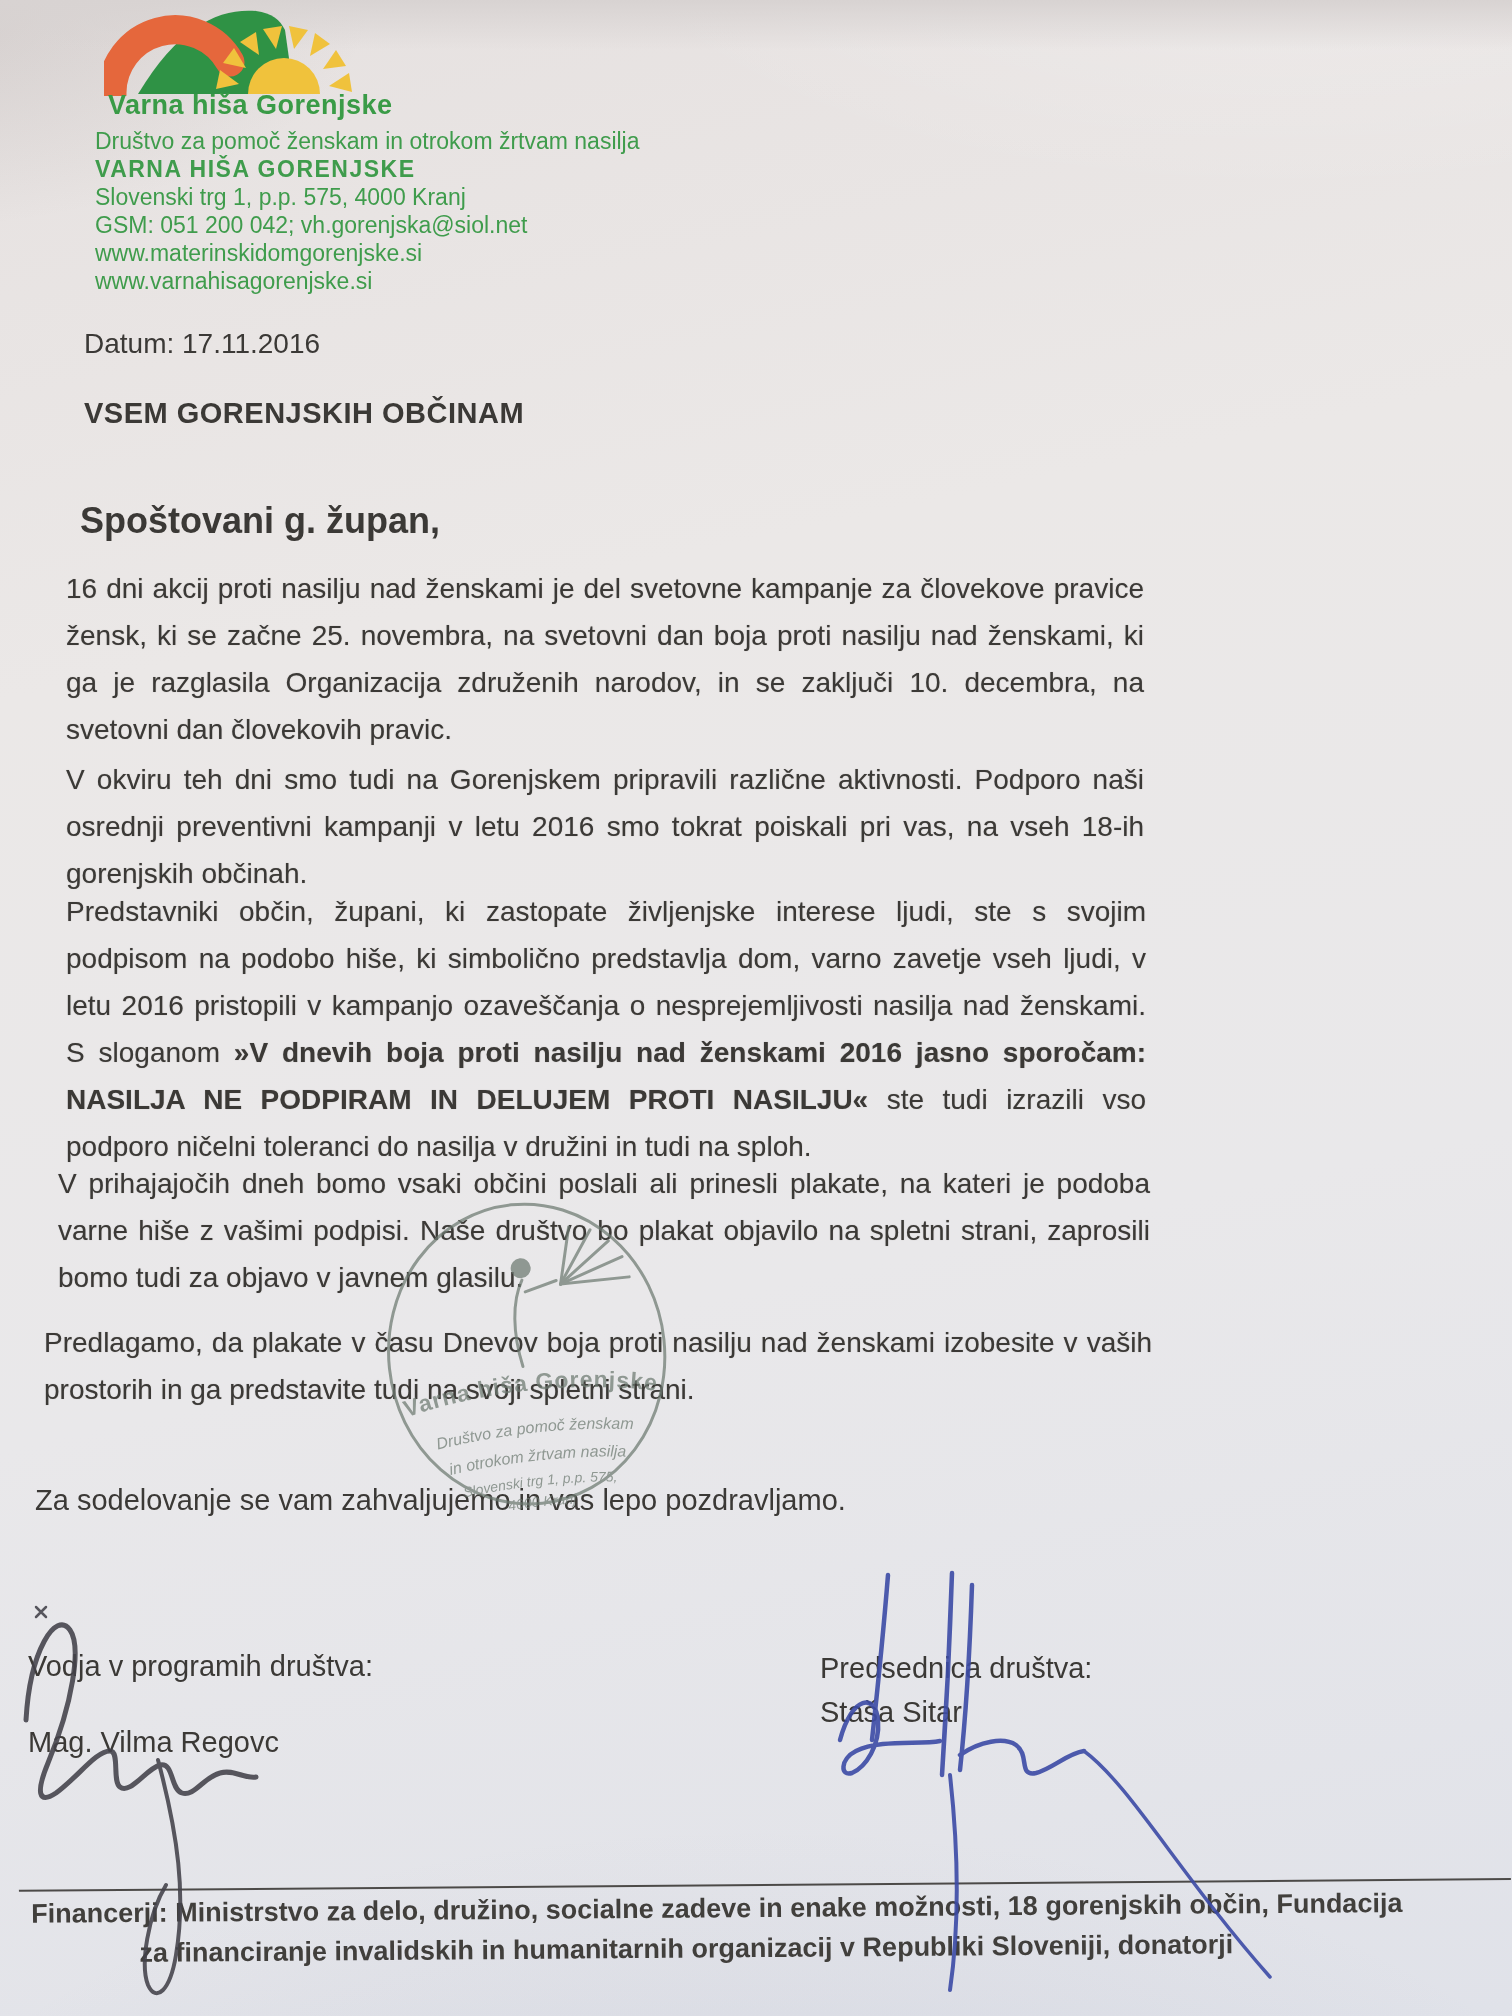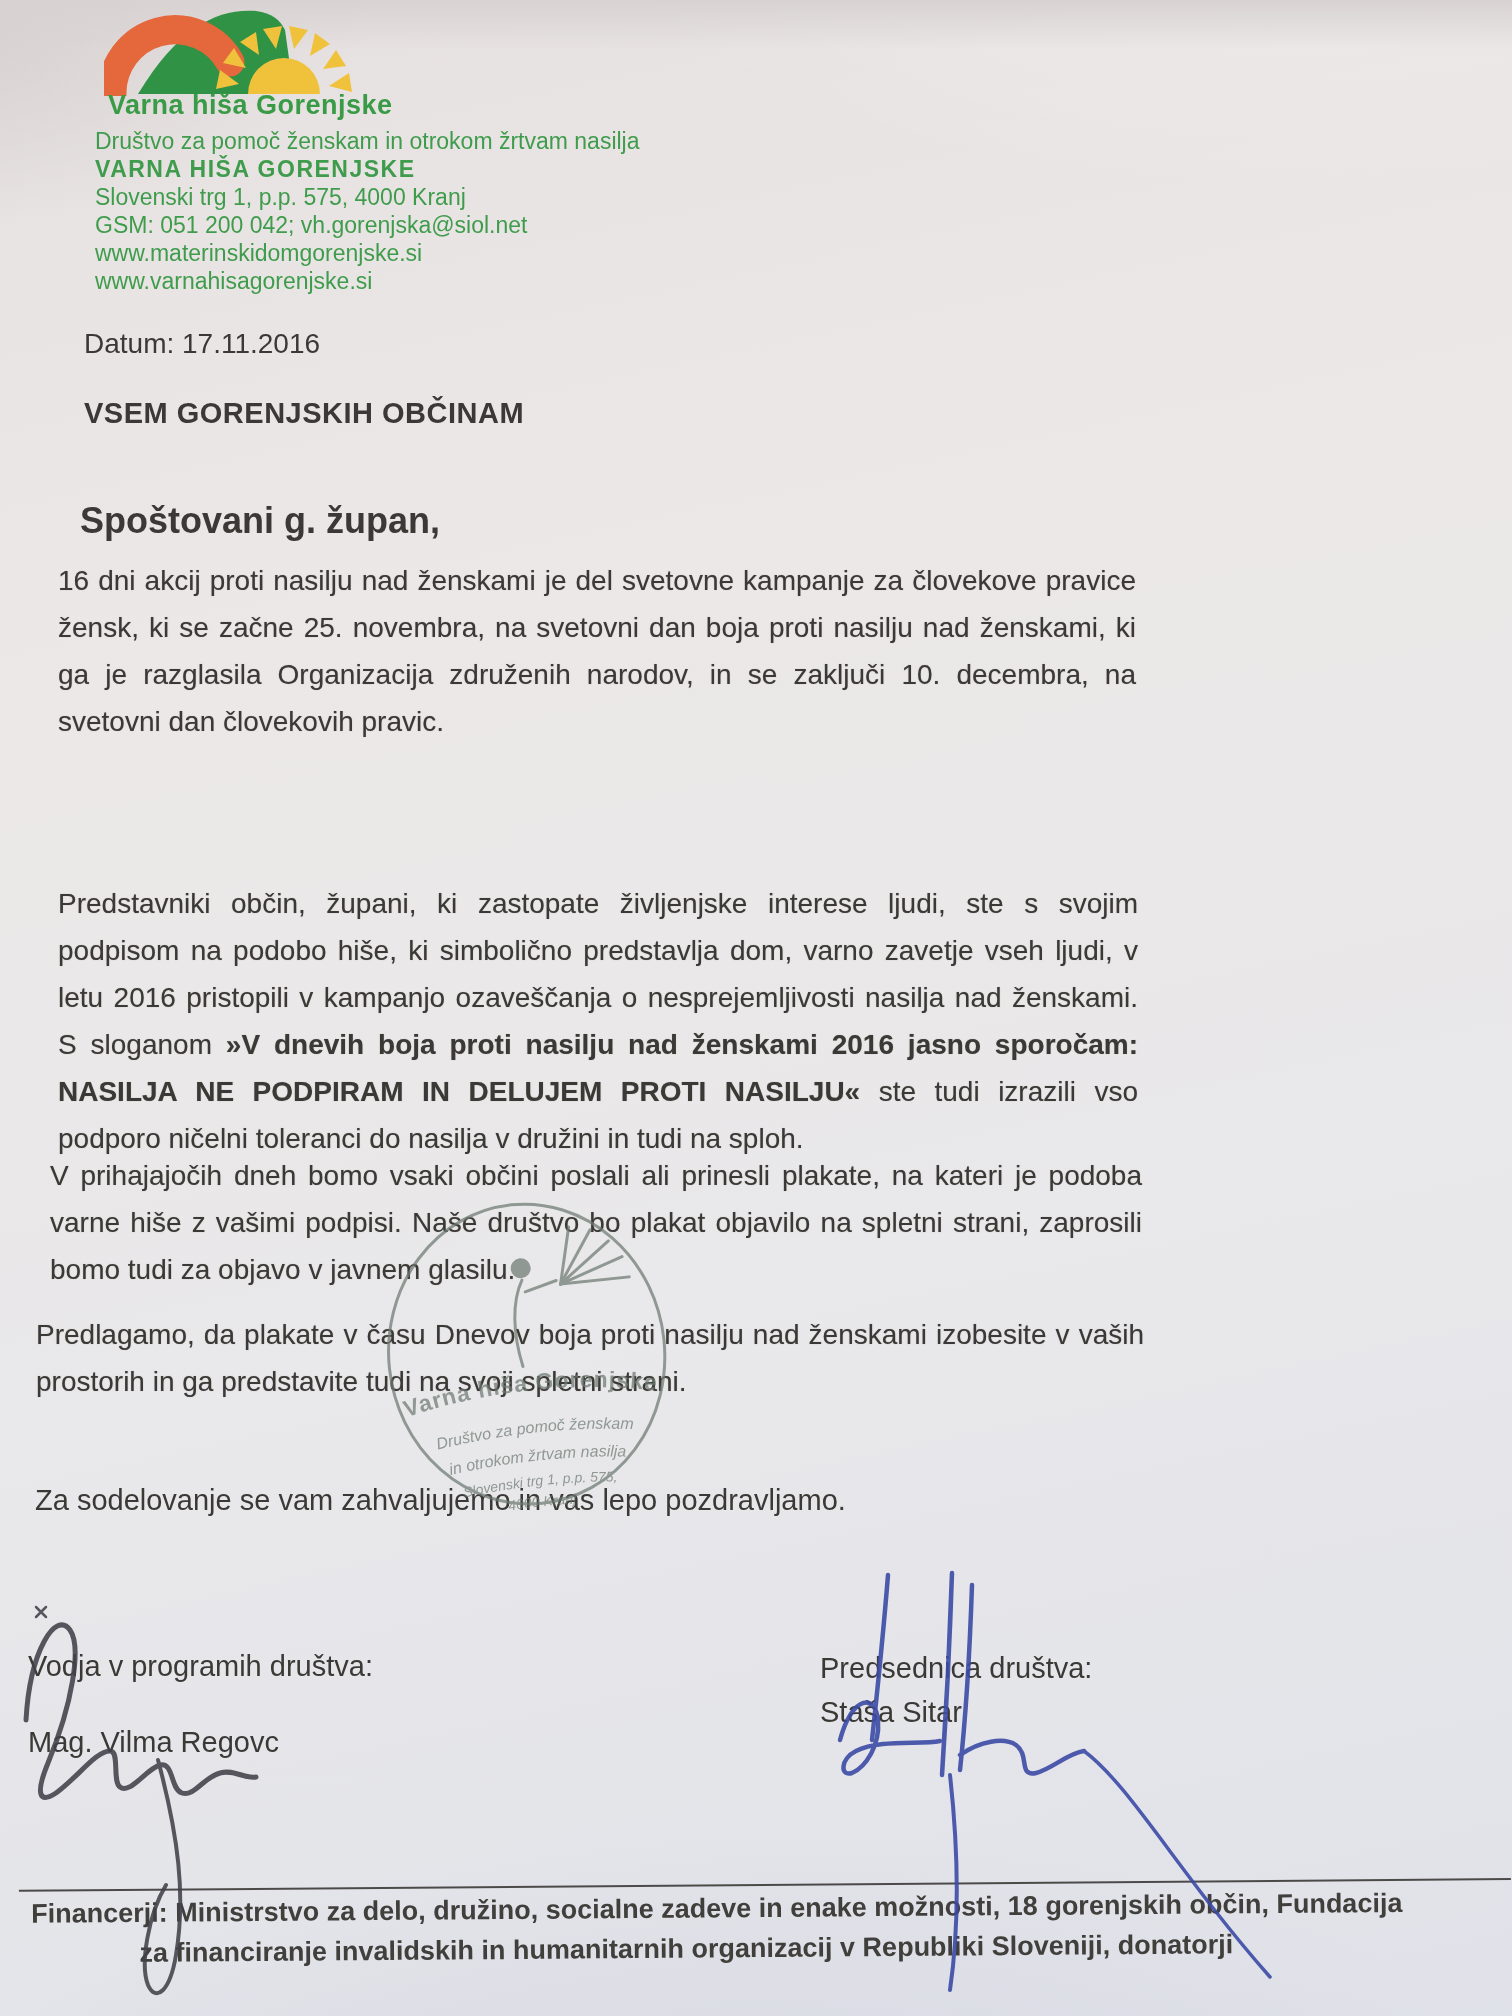--- a/index.html
+++ b/index.html
@@ -18,21 +18,21 @@
   
   .logo-wrap{left:104px;top:4px;width:256px;height:92px;}
   .logo-title{left:108px;top:90px;font-size:27px;font-weight:700;color:#3a9b47;letter-spacing:.5px;}
   .lh-lines{left:95px;top:127px;line-height:28px;font-size:23px;color:#3f9c4c;}
   .lh-lines div:nth-child(2){font-weight:700;letter-spacing:1.5px;}
   
   .date{left:84px;top:328px;font-size:28px;}
   .recipient{left:84px;top:397px;font-size:29px;font-weight:700;letter-spacing:.5px;}
   .salutation{left:80px;top:500px;font-size:36px;font-weight:700;}
   
-  .para{position:absolute;margin:0;font-size:28px;line-height:47px;text-align:justify;
+  .para{position:absolute;margin:8px;font-size:28px;line-height:47px;text-align:justify;
         text-shadow:0 0 1px rgba(60,55,50,.35);}
   .p1{left:58px;top:557px;width:1078px;}
   .p2{left:58px;top:748px;width:1078px;}
   .p3{left:58px;top:880px;width:1080px;}
   .p4{left:50px;top:1152px;width:1092px;}
   .p5{left:36px;top:1311px;width:1108px;}
   .closing{left:35px;top:1484px;font-size:29px;}
   
   .sig-role{font-size:29px;}
   .sig-name{font-size:29px;}
@@ -89,20 +89,21 @@
     <div>GSM: 051 200 042; vh.gorenjska@siol.net</div>
     <div>www.materinskidomgorenjske.si</div>
     <div>www.varnahisagorenjske.si</div>
   </div>
 
   <div class="abs date">Datum: 17.11.2016</div>
   <div class="abs recipient">VSEM GORENJSKIH OBČINAM</div>
   <div class="abs salutation">Spoštovani g. župan,</div>
 
   <p class="para p1">16 dni akcij proti nasilju nad ženskami je del svetovne kampanje za človekove pravice žensk, ki se začne 25. novembra, na svetovni dan boja proti nasilju nad ženskami, ki ga je razglasila Organizacija združenih narodov, in se zaključi 10. decembra, na svetovni dan človekovih pravic.</p>
+  <p class="para p2">V okviru teh dni smo tudi na Gorenjskem pripravili različne aktivnosti. Podporo naši osrednji preventivni kampanji v letu 2016 smo tokrat poiskali pri vas, na vseh 18-ih gorenjskih občinah.</p>
   <p class="para p3"><span>Predstavniki občin, župani, ki zastopate življenjske interese ljudi, ste s svojim podpisom na podobo hiše, ki simbolično predstavlja dom, varno zavetje vseh ljudi, v letu 2016 pristopili v kampanjo ozaveščanja o nesprejemljivosti nasilja nad ženskami. S sloganom  </span><strong>»V dnevih boja proti nasilju nad ženskami 2016 jasno sporočam: NASILJA NE PODPIRAM IN DELUJEM PROTI NASILJU«</strong><span> ste tudi izrazili vso podporo ničelni toleranci do nasilja v družini in tudi na sploh.</span></p>
   <p class="para p4">V prihajajočih dneh bomo vsaki občini poslali ali prinesli plakate, na kateri je podoba varne hiše z vašimi podpisi. Naše društvo bo plakat objavilo na spletni strani, zaprosili bomo tudi za objavo v javnem glasilu.</p>
   <p class="para p5">Predlagamo, da plakate v času Dnevov boja proti nasilju nad ženskami izobesite v vaših prostorih in ga predstavite tudi na svoji spletni strani.</p>
   <div class="abs closing">Za sodelovanje se vam zahvaljujemo in vas lepo pozdravljamo.</div>
 
   <div class="abs sig-role sigL-role">Vodja v programih društva:</div>
   <div class="abs sig-name sigL-name">Mag. Vilma Regovc</div>
   <div class="abs sig-role sigR-role">Predsednica društva:</div>
   <div class="abs sig-name sigR-name">Staša Sitar</div>
 

